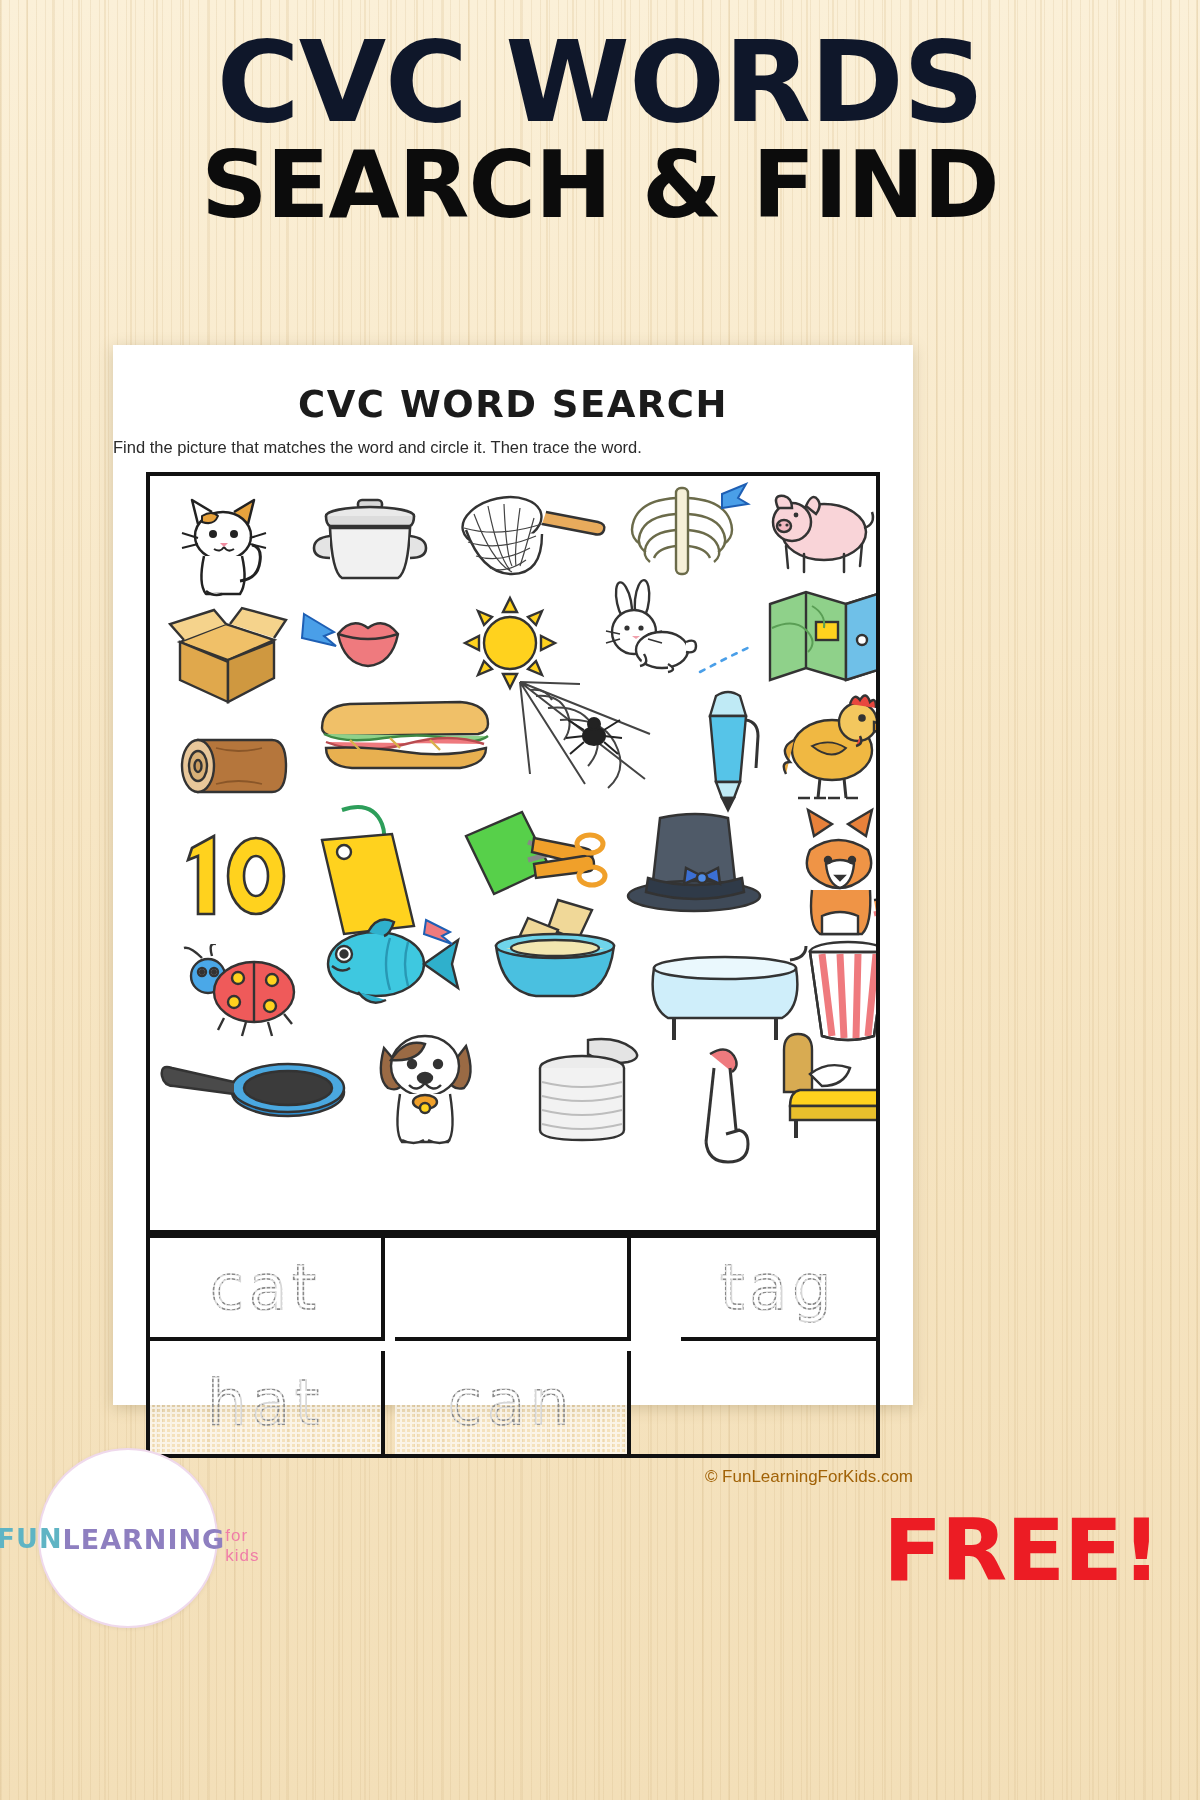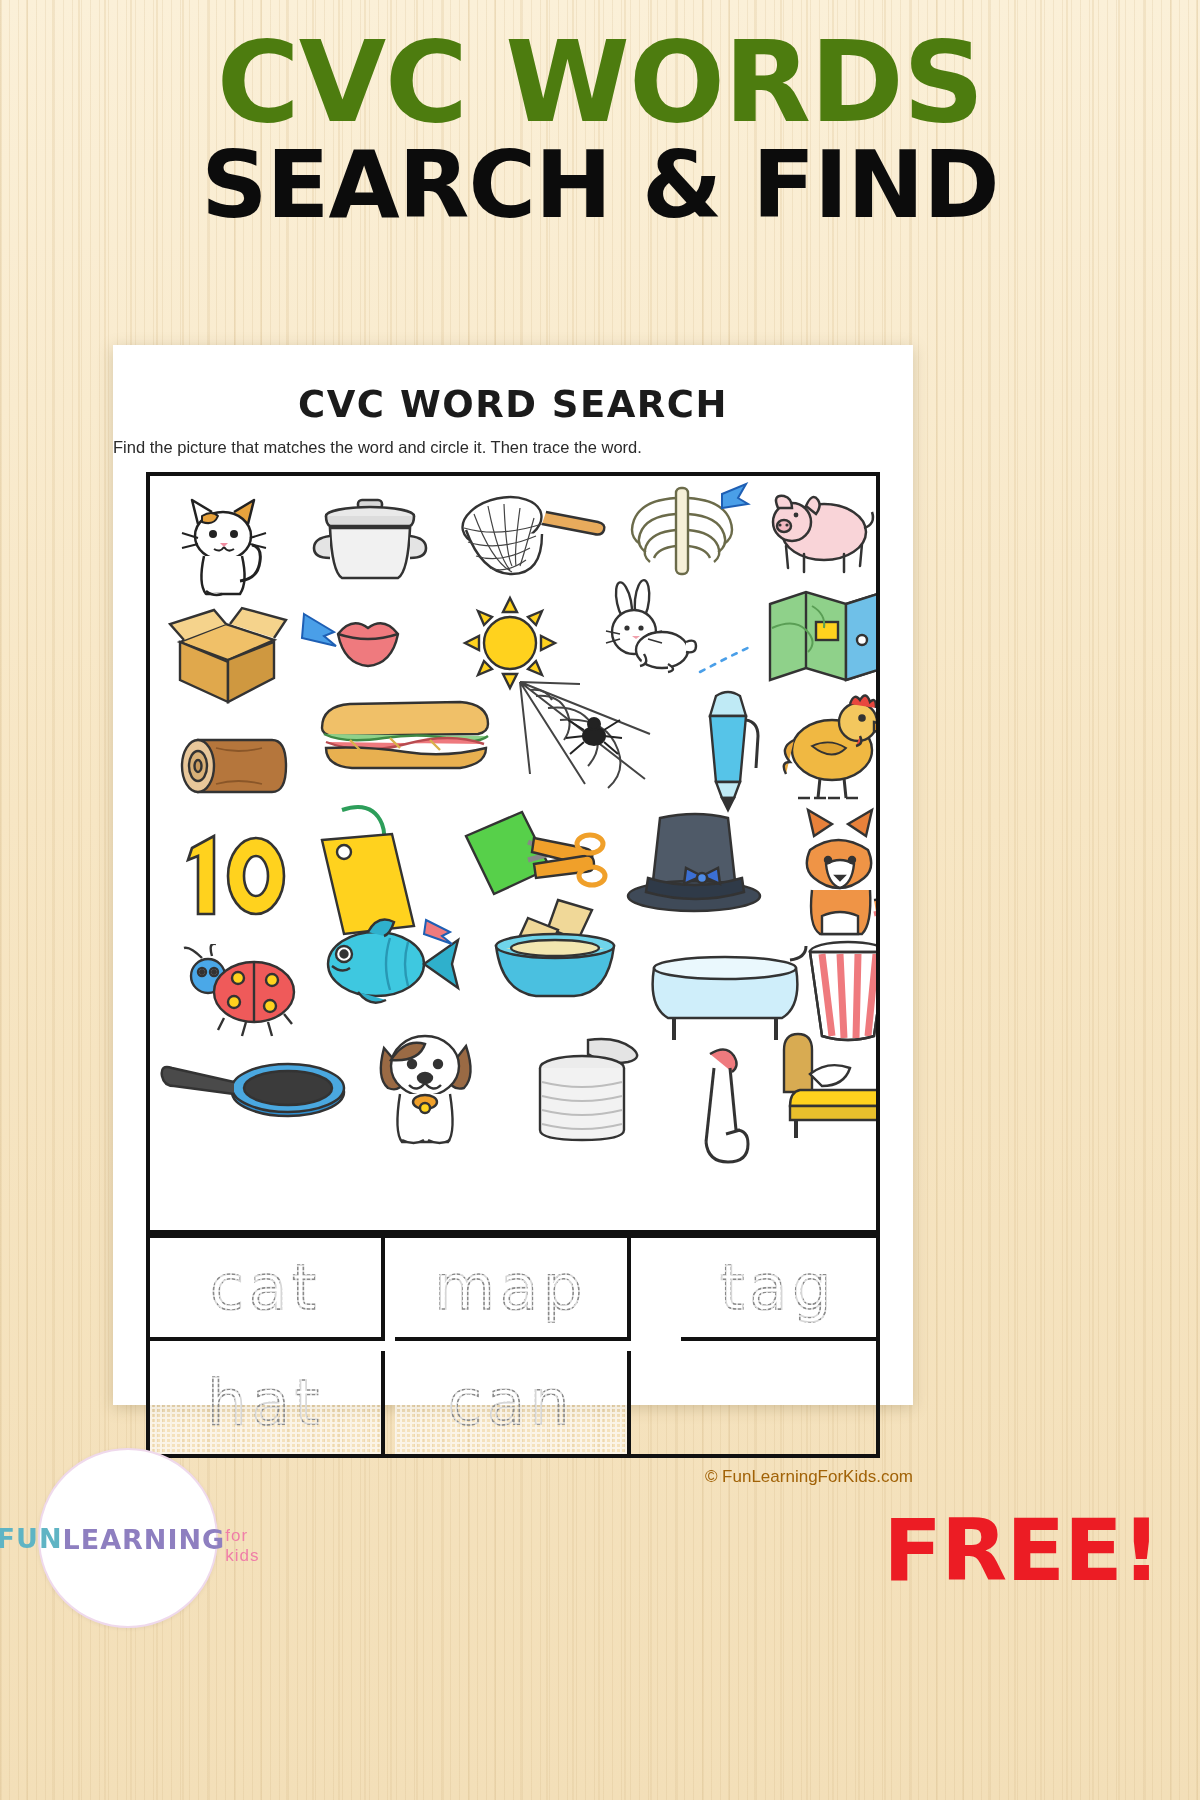--- a/index.html
+++ b/index.html
@@ -39,21 +39,21 @@
     left: 0; right: 0;
     top: 28px;
     text-align: center;
   }
   .title-1 {
     font-family: "DejaVu Sans", sans-serif;
     font-weight: 700;
     font-size: 113px;
     line-height: 0.96;
     letter-spacing: -1px;
-    color: #4d7c0f;
+    color: #0f172a;
     margin: 0;
     white-space: nowrap;
   }
   .title-2 {
     font-family: "DejaVu Sans", sans-serif;
     font-weight: 700;
     font-size: 92px;
     line-height: 1.0;
     letter-spacing: -1px;
     color: #0c0c0c;
@@ -643,21 +643,20 @@
     </div>
 
   </div>
 
   <div class="trace-area">
     <div class="trace-cell">
       <span class="trace-word">cat</span>
       <span class="trace-mask"></span>
     </div>
     <div class="trace-cell">
-      <span class="trace-word">map</span>
       <span class="trace-mask"></span>
     </div>
     <div class="trace-cell">
       <span class="trace-word">tag</span>
       <span class="trace-mask"></span>
     </div>
     <div class="trace-cell">
       <span class="trace-word">hat</span>
       <span class="trace-mask"></span>
     </div>

